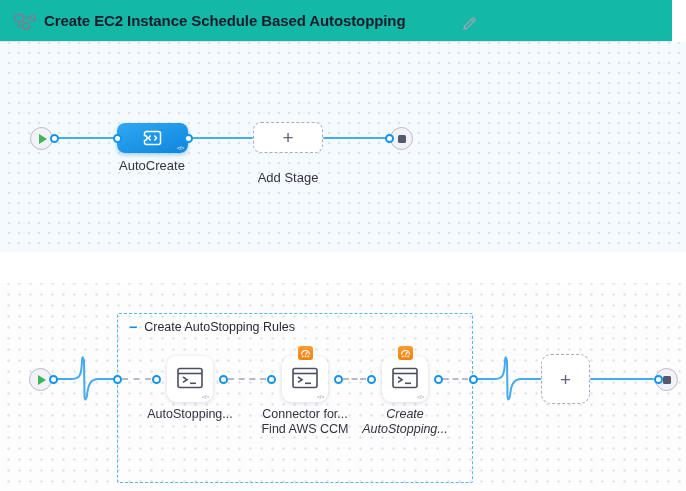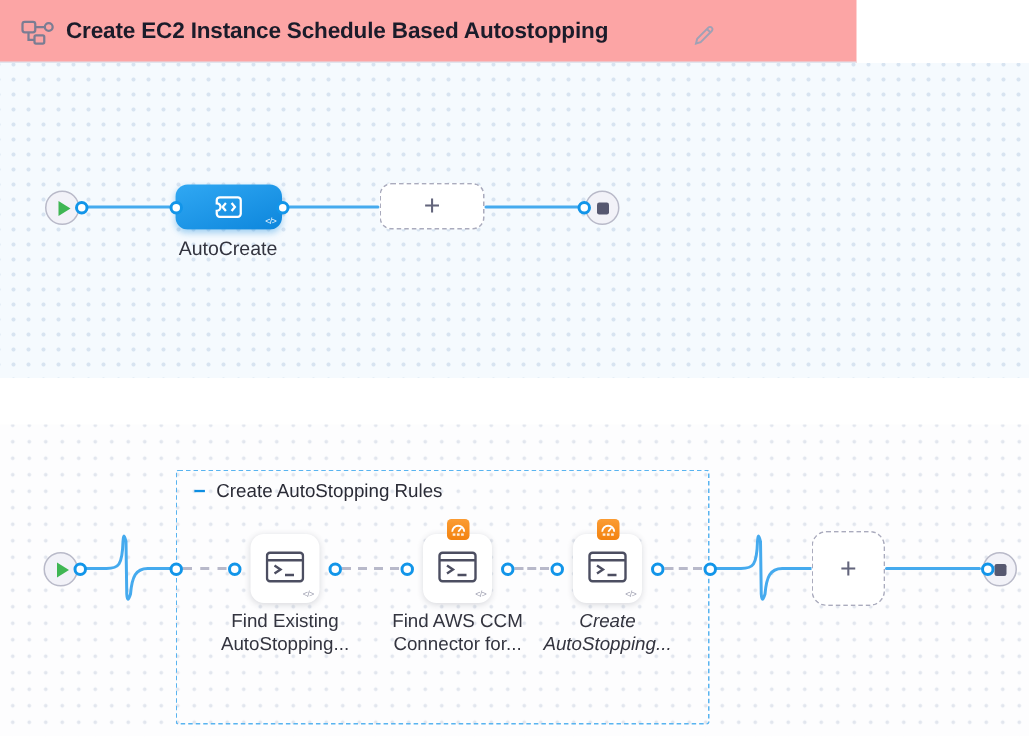--- a/index.html
+++ b/index.html
@@ -1,21 +1,21 @@
 <!DOCTYPE html>
 <html><head>
 <meta charset="utf-8">
 <style>
   * { margin:0; padding:0; box-sizing:border-box; }
   html,body { background:#fff; }
   body { font-family:"Liberation Sans", sans-serif; color:#2f3040; }
   #app { position:relative; width:686px; height:491px; background:#fff; overflow:hidden; }
 
   
-  .header { position:absolute; left:0; top:0; width:571px; height:42px; background:#fca5a5;
+  .header { position:absolute; left:0; top:0; width:672px; height:42px; background:#14b8a6;
             border-bottom:1px solid #e2e3ec; }
   .header .pipe-icon { position:absolute; left:13px; top:12px; }
   .header .title { position:absolute; left:44px; top:12px; font-size:15px; font-weight:700;
                    color:#1b1c2a; letter-spacing:-0.1px; white-space:nowrap; }
   .header .pencil { position:absolute; left:461px; top:15px; cursor:pointer; }
 
   
   .canvas { position:absolute; left:0; width:686px; }
   #stage-canvas { top:42px; height:210px; background-color:#f5fafe;
     background-image:radial-gradient(circle,#d8e4f1 1.1px,transparent 1.6px);
@@ -112,20 +112,21 @@
     </div>
     <span class="ring" style="left:112.5px; top:91.5px;"></span>
     <span class="ring" style="left:183.5px; top:91.5px;"></span>
     <div class="node-label" style="left:87px; top:116px; font-weight:500;">AutoCreate</div>
 
     <div class="hline" style="left:188px; top:95px; width:65px;"></div>
 
     <div class="plusbox" style="left:253px; top:80px; width:70px; height:31px; border-radius:8px;">
       <span class="plus">+</span>
     </div>
+    <div class="node-label" style="left:223px; top:128px;">Add Stage</div>
 
     <div class="hline" style="left:323px; top:95px; width:66px;"></div>
 
     <span class="ring" style="left:384.5px; top:91.5px;"></span>
     <div class="endnode" style="left:389.5px; top:84.5px;">
       <span class="stop-sq"></span>
     </div>
   </div>
 
   <div id="step-canvas" class="canvas">
@@ -157,21 +158,20 @@
       <svg class="shell" width="26" height="23" viewBox="0 0 26 23" fill="none" stroke="#4c4e61" stroke-width="1.6">
         <rect x="1" y="1.5" width="24" height="19" rx="2"></rect>
         <line x1="1" y1="6.5" x2="25" y2="6.5"></line>
         <polyline points="6,10 10,12.7 6,15.4"></polyline>
         <line x1="13" y1="16.3" x2="19" y2="16.3"></line>
       </svg>
       <span class="mini-code">&lt;/&gt;</span>
     </div>
     <span class="ring" style="left:218.5px; top:91.5px;"></span>
     <div class="node-label step-label" style="left:125px;">
-      <div>Find Existing</div>
       <div>AutoStopping...</div>
     </div>
 
     <span class="ring" style="left:266.5px; top:91.5px;"></span>
     <div class="badge" style="left:297.5px;">
       <svg width="11" height="10" viewBox="0 0 11 10" fill="none" stroke="#ffffff" stroke-width="1.2">
         <path d="M1.5 6.5 A4 4 0 0 1 9.5 6.5"></path>
         <line x1="5.5" y1="6.5" x2="7.6" y2="3.8"></line>
         <rect x="1.8" y="7.6" width="1.8" height="1.6" fill="#ffffff" stroke="none" opacity="0.85"></rect>
         <rect x="4.6" y="7.6" width="1.8" height="1.6" fill="#ffffff" stroke="none" opacity="0.85"></rect>
@@ -182,22 +182,22 @@
       <svg class="shell" width="26" height="23" viewBox="0 0 26 23" fill="none" stroke="#4c4e61" stroke-width="1.6">
         <rect x="1" y="1.5" width="24" height="19" rx="2"></rect>
         <line x1="1" y1="6.5" x2="25" y2="6.5"></line>
         <polyline points="6,10 10,12.7 6,15.4"></polyline>
         <line x1="13" y1="16.3" x2="19" y2="16.3"></line>
       </svg>
       <span class="mini-code">&lt;/&gt;</span>
     </div>
     <span class="ring" style="left:333.5px; top:91.5px;"></span>
     <div class="node-label step-label" style="left:240px;">
+      <div>Connector for...</div>
       <div>Find AWS CCM</div>
-      <div>Connector for...</div>
     </div>
 
     <span class="ring" style="left:366.5px; top:91.5px;"></span>
     <div class="badge" style="left:397.5px;">
       <svg width="11" height="10" viewBox="0 0 11 10" fill="none" stroke="#ffffff" stroke-width="1.2">
         <path d="M1.5 6.5 A4 4 0 0 1 9.5 6.5"></path>
         <line x1="5.5" y1="6.5" x2="7.6" y2="3.8"></line>
         <rect x="1.8" y="7.6" width="1.8" height="1.6" fill="#ffffff" stroke="none" opacity="0.85"></rect>
         <rect x="4.6" y="7.6" width="1.8" height="1.6" fill="#ffffff" stroke="none" opacity="0.85"></rect>
         <rect x="7.4" y="7.6" width="1.8" height="1.6" fill="#ffffff" stroke="none" opacity="0.85"></rect>

